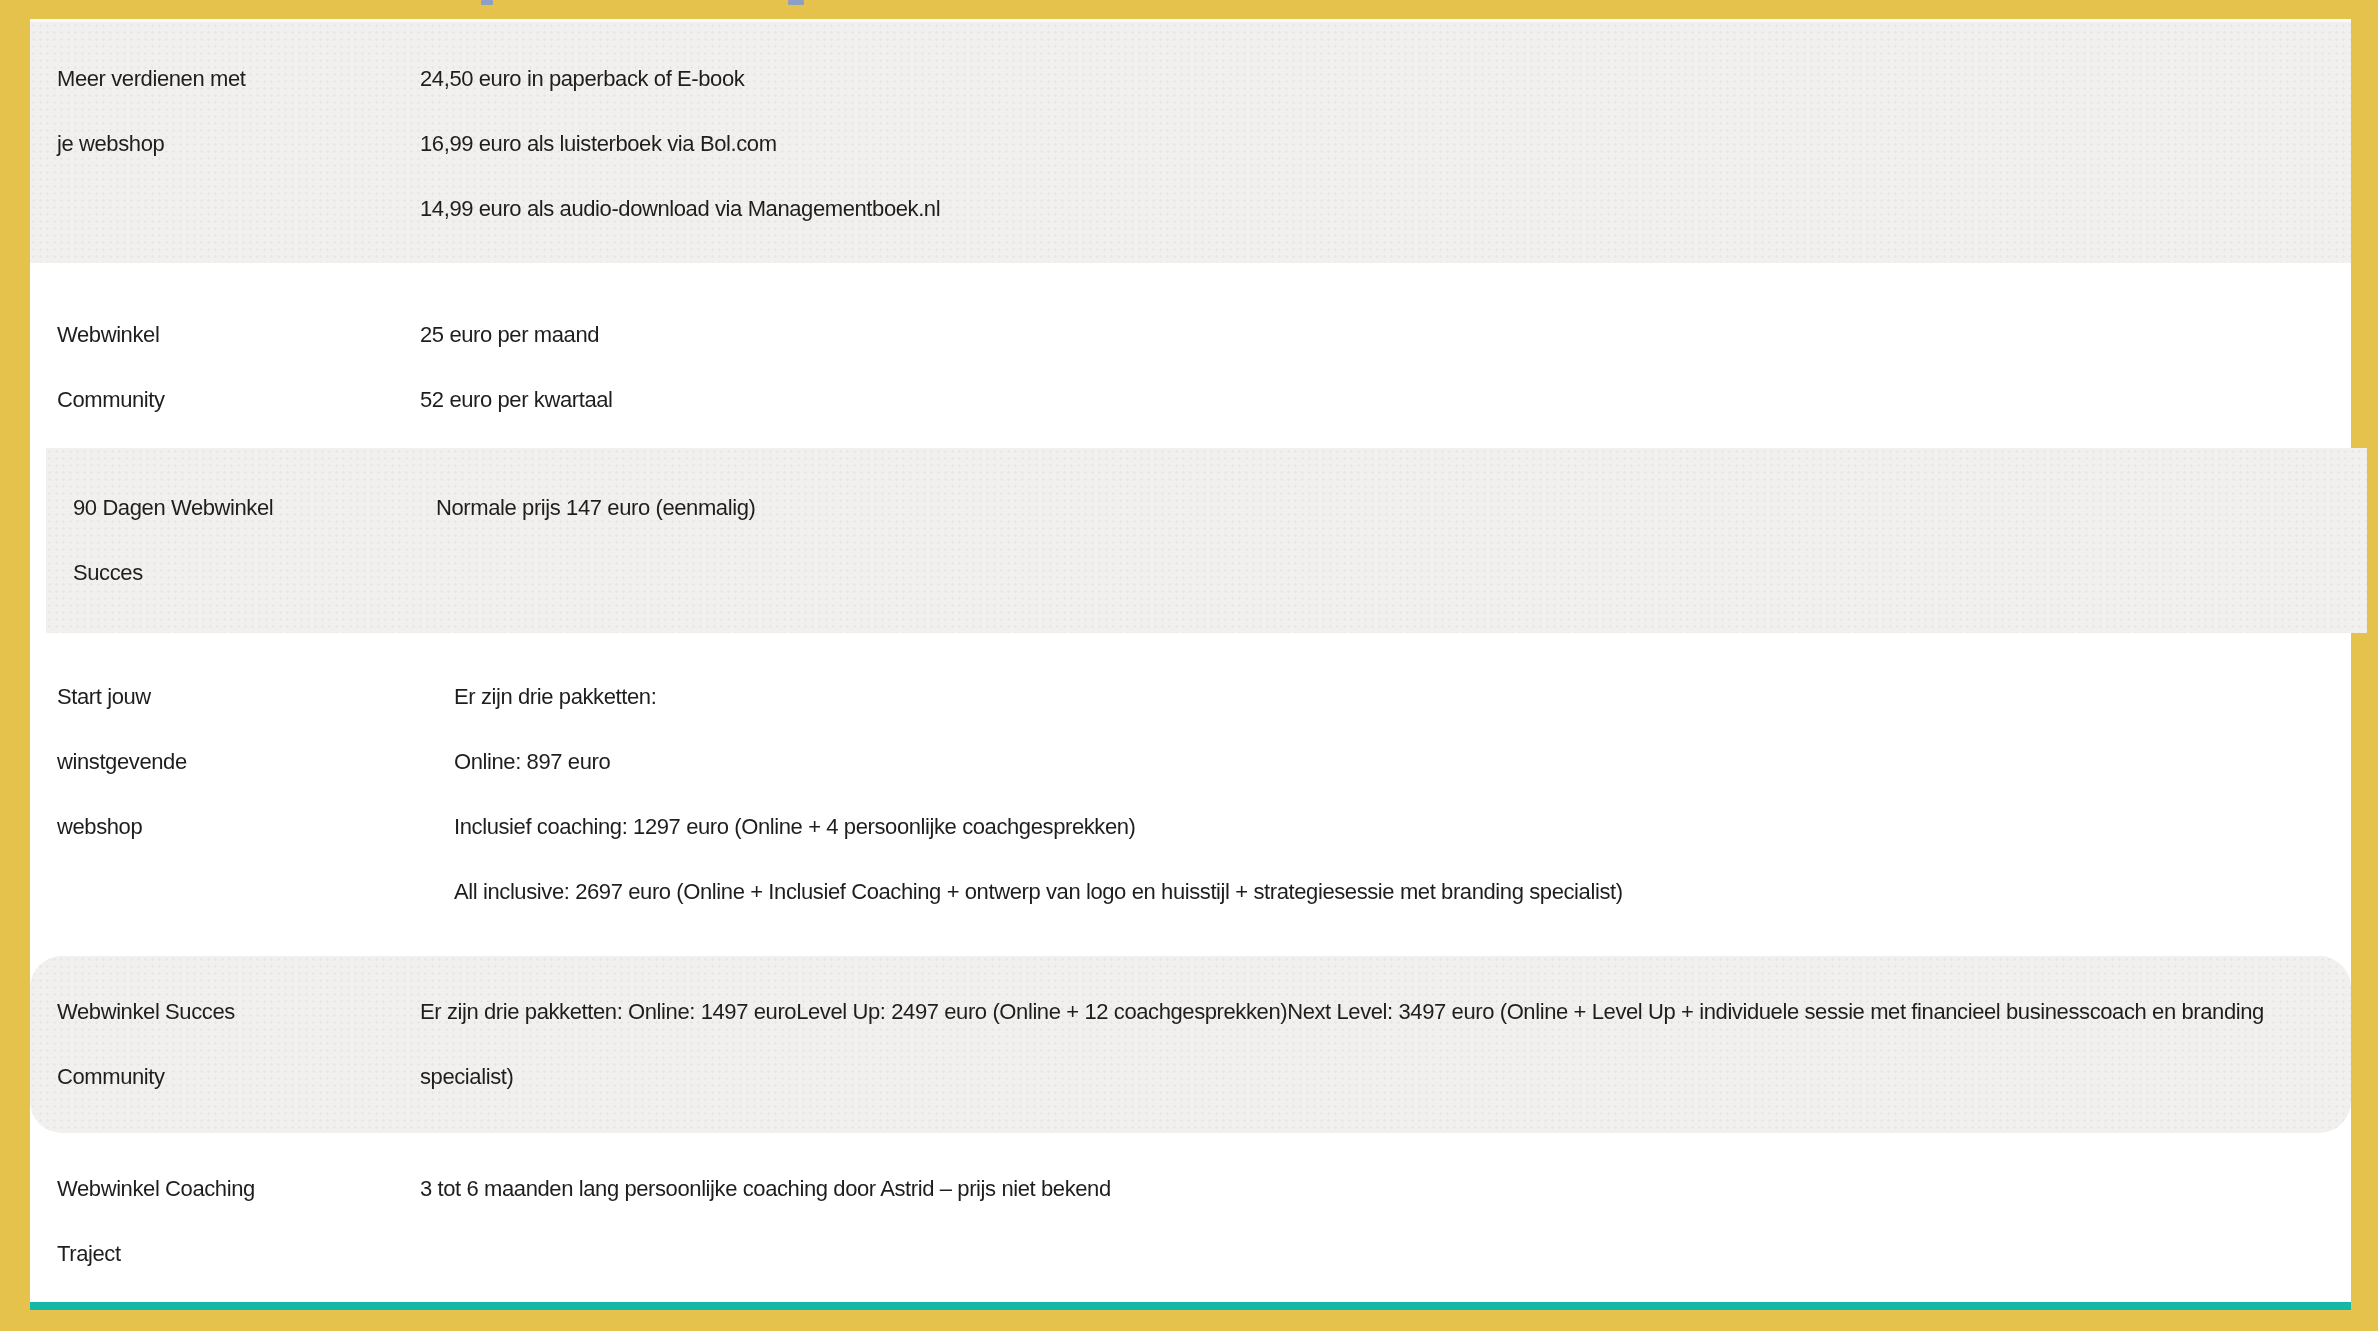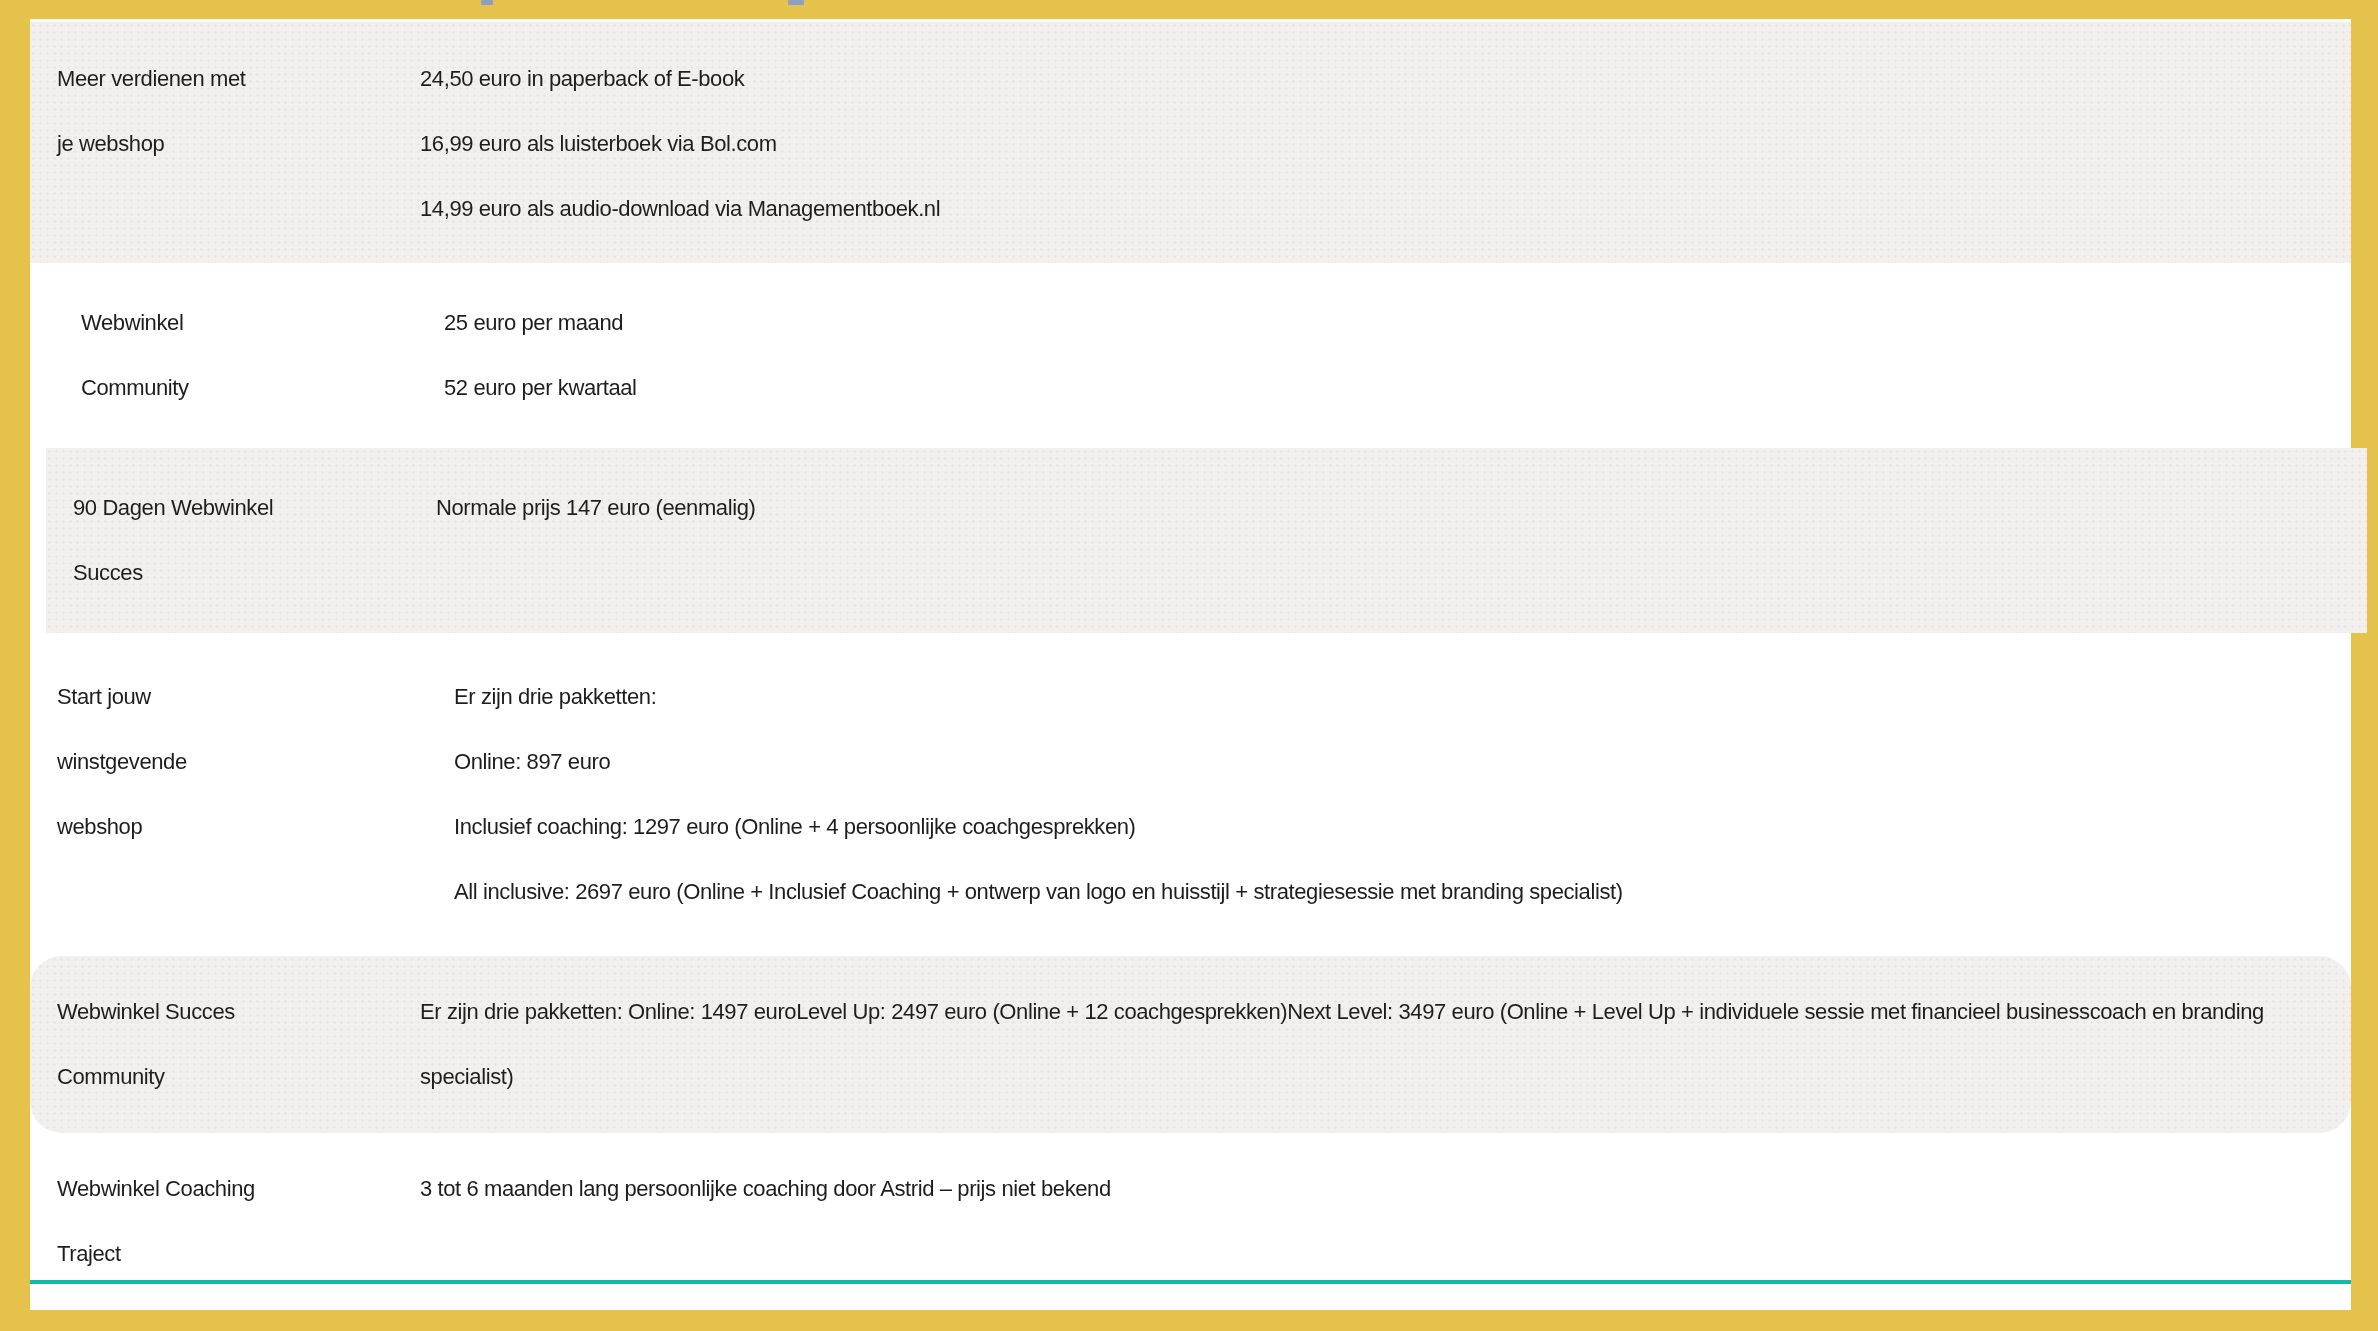--- a/index.html
+++ b/index.html
@@ -24,25 +24,25 @@
     display:flex;align-items:flex-start;
     font-size:22px;letter-spacing:-0.4px;line-height:65px;
     width:100%;
   }
   .row.shaded{
     background-color:var(--shaded);
     background-image:radial-gradient(#e7e6e5 1px, transparent 1.2px);
     background-size:7px 7px;
   }
   .row:nth-of-type(1){height:244px;padding-top:24px;border-top:3px solid #fafaf9;}
-  .row:nth-of-type(2){height:185px;padding-top:27px;margin-left:24px;}
+  .row:nth-of-type(2){height:185px;padding-top:39px;}
   .row:nth-of-type(3){height:185px;padding-top:27px;margin-left:16px;}
   .row:nth-of-type(4){height:323px;padding-top:31px;gap:34px;}
   .row:nth-of-type(5){height:177px;padding-top:23px;border-radius:32px;}
-  .row:nth-of-type(6){height:151px;padding-top:23px;border-bottom:4px solid #14b8a6;}
+  .row:nth-of-type(6){height:177px;padding-top:23px;border-bottom:8px solid #14b8a6;}
   .cell.label{
     width:390px;flex:0 0 390px;padding-left:27px;
   }
   .cell.content{
     flex:1 1 auto;padding-right:36px;
   }
   .line{display:block;}
   
   .artifact{
     position:absolute;top:0;height:5px;background:#8e9fc6;border-radius:1px;

